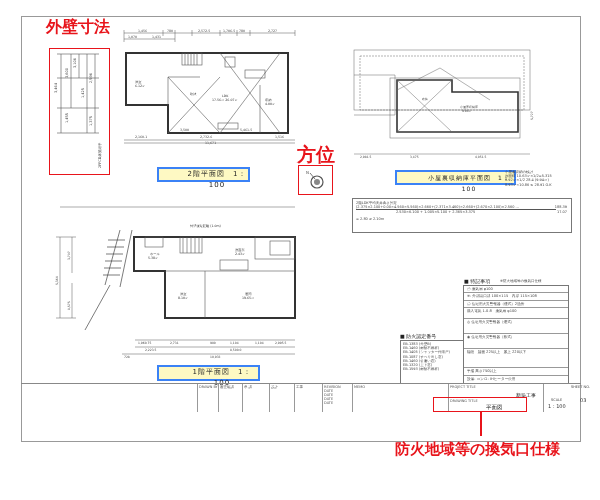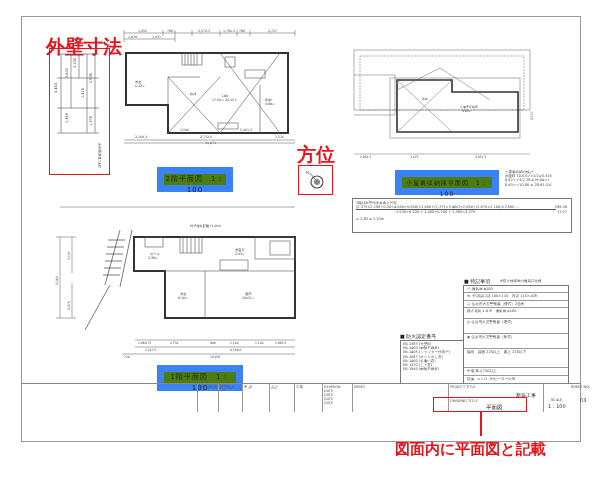--- a/index.html
+++ b/index.html
@@ -3,34 +3,34 @@
 <meta charset="utf-8">
 <style>
   html,body{margin:0;padding:0;background:#fff;}
   body{width:600px;height:500px;position:relative;overflow:hidden;font-family:"DejaVu Sans",sans-serif;color:#333;}
   .sheet{position:absolute;left:21px;top:16px;width:560px;height:426px;border:1.5px solid #999;box-sizing:border-box;}
   .abs{position:absolute;}
   .tiny{font-size:3.5px;color:#444;white-space:nowrap;line-height:1.2;}
   .sm{font-size:4.5px;color:#333;white-space:nowrap;}
   .red-label{position:absolute;color:#e8141b;font-weight:bold;font-family:"DejaVu Sans",sans-serif;}
   .red-box{position:absolute;border:1.5px solid #e8141b;box-sizing:border-box;}
-  .titlebox{position:absolute;border:7px solid #3b82f6;background:#4d7c0f;font-size:7px;text-align:center;line-height:11px;letter-spacing:1px;color:#222;}
+  .titlebox{position:absolute;border:2px solid #3b82f6;background:#fef9c3;font-size:7px;text-align:center;line-height:11px;letter-spacing:1px;color:#222;padding-left:27px;}
   .note-box{position:absolute;border:1px solid #777;box-sizing:border-box;background:#fff;}
   .note-row{border-bottom:0.7px solid #999;font-size:3.6px;padding:1px 3px;white-space:nowrap;color:#444;line-height:4.4px;}
   .note-row:last-child{border-bottom:none;}
   .tb{position:absolute;left:21px;top:383px;width:560px;height:59px;box-sizing:border-box;border-top:1px solid #888;}
   .cell{position:absolute;border-right:0.7px solid #999;box-sizing:border-box;font-size:3.5px;color:#555;padding:1px;white-space:nowrap;}
   svg{position:absolute;}
 </style>
 </head>
 <body>
 
 <div class="sheet"></div>
 
-<div class="red-label" style="left:46px;top:34px;font-size:19px;">外壁寸法</div>
+<div class="red-label" style="left:46px;top:17px;font-size:16px;">外壁寸法</div>
 <div class="red-box" style="left:49px;top:48px;width:61px;height:127px;"></div>
 
 <svg style="left:49px;top:48px;" width="61" height="127" viewBox="0 0 61 127">
   <g stroke="#555" stroke-width="0.6" fill="none">
     <line x1="12" y1="6" x2="12" y2="85"></line>
     <line x1="22" y1="6" x2="22" y2="60"></line>
     <line x1="30" y1="6" x2="30" y2="30"></line>
     <line x1="38" y1="6" x2="38" y2="85"></line>
     <line x1="46" y1="6" x2="46" y2="85"></line>
     <line x1="8" y1="6" x2="50" y2="6"></line>
@@ -312,13 +312,13 @@
   </div>
   <div class="abs" style="left:465px;top:20px;font-size:5.5px;color:#222;">平面図</div>
   <div class="abs tiny" style="left:530px;top:14px;">SCALE</div>
   <div class="abs" style="left:527px;top:19px;font-size:5px;color:#333;">1：100</div>
   <div class="abs tiny" style="left:550px;top:1px;">SHEET NO.</div>
   <div class="abs" style="left:559px;top:13px;font-size:5px;color:#333;">03</div>
 </div>
 
 <div class="red-box" style="left:433px;top:397px;width:94px;height:15px;"></div>
 <div class="abs" style="left:480px;top:412px;width:1.5px;height:24px;background:#e8141b;"></div>
-<div class="red-label" style="left:395px;top:440px;font-size:15px;">図面内に平面図と記載</div>
+<div class="red-label" style="left:395px;top:440px;font-size:15px;">防火地域等の換気口仕様</div>
 
 </body></html>

